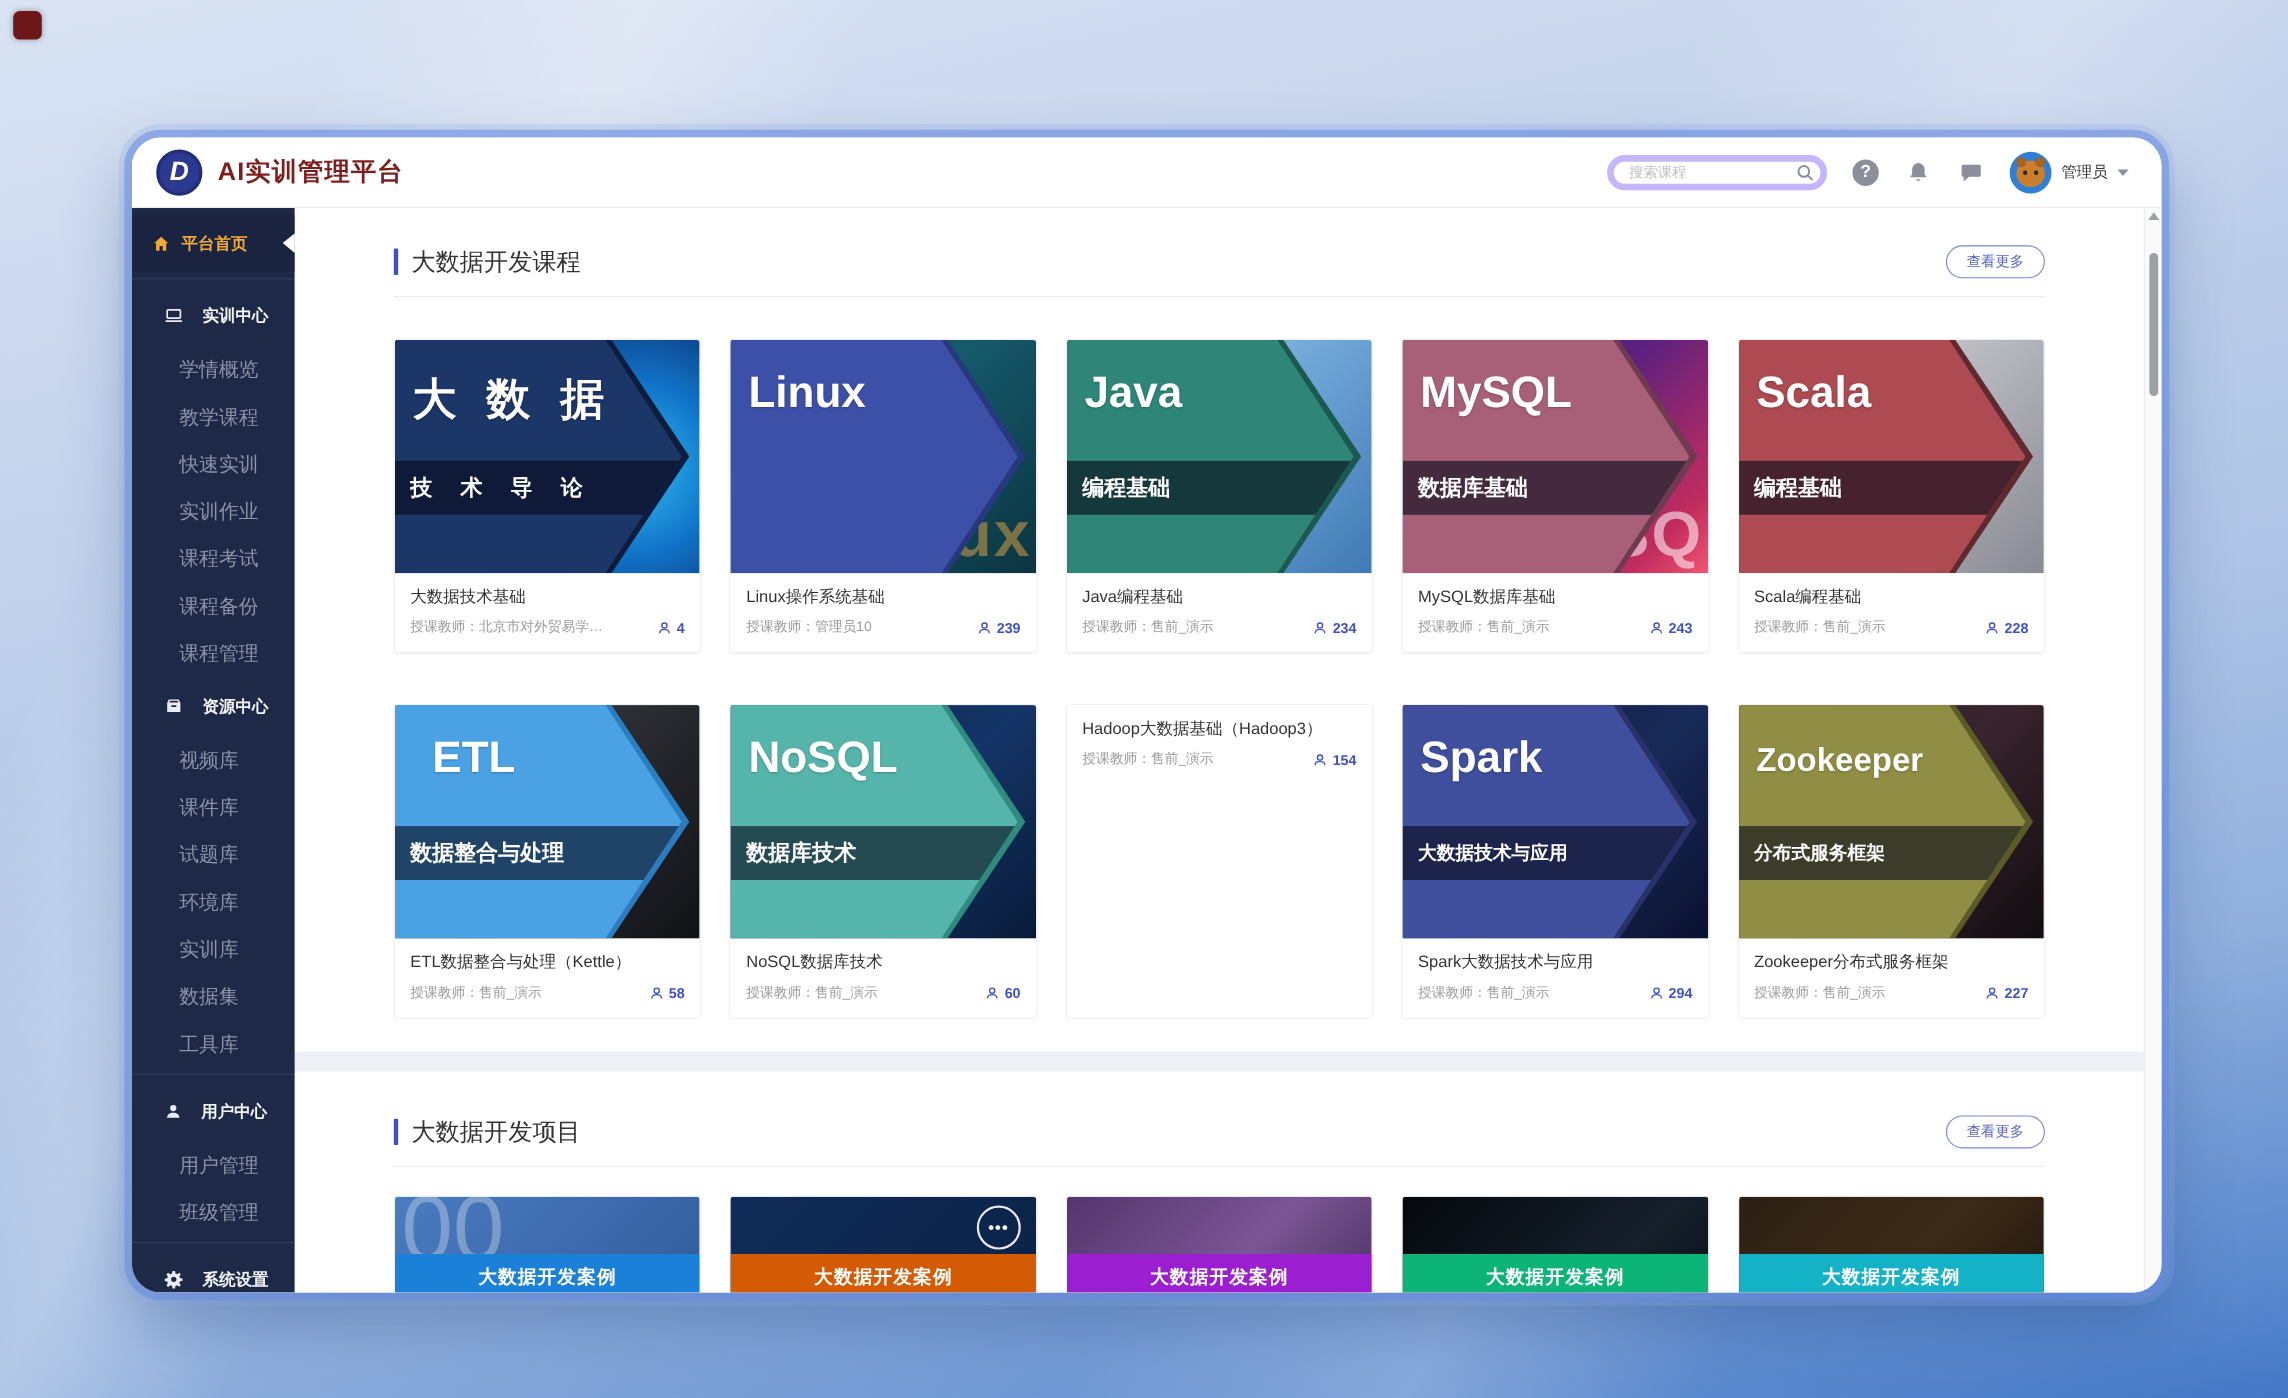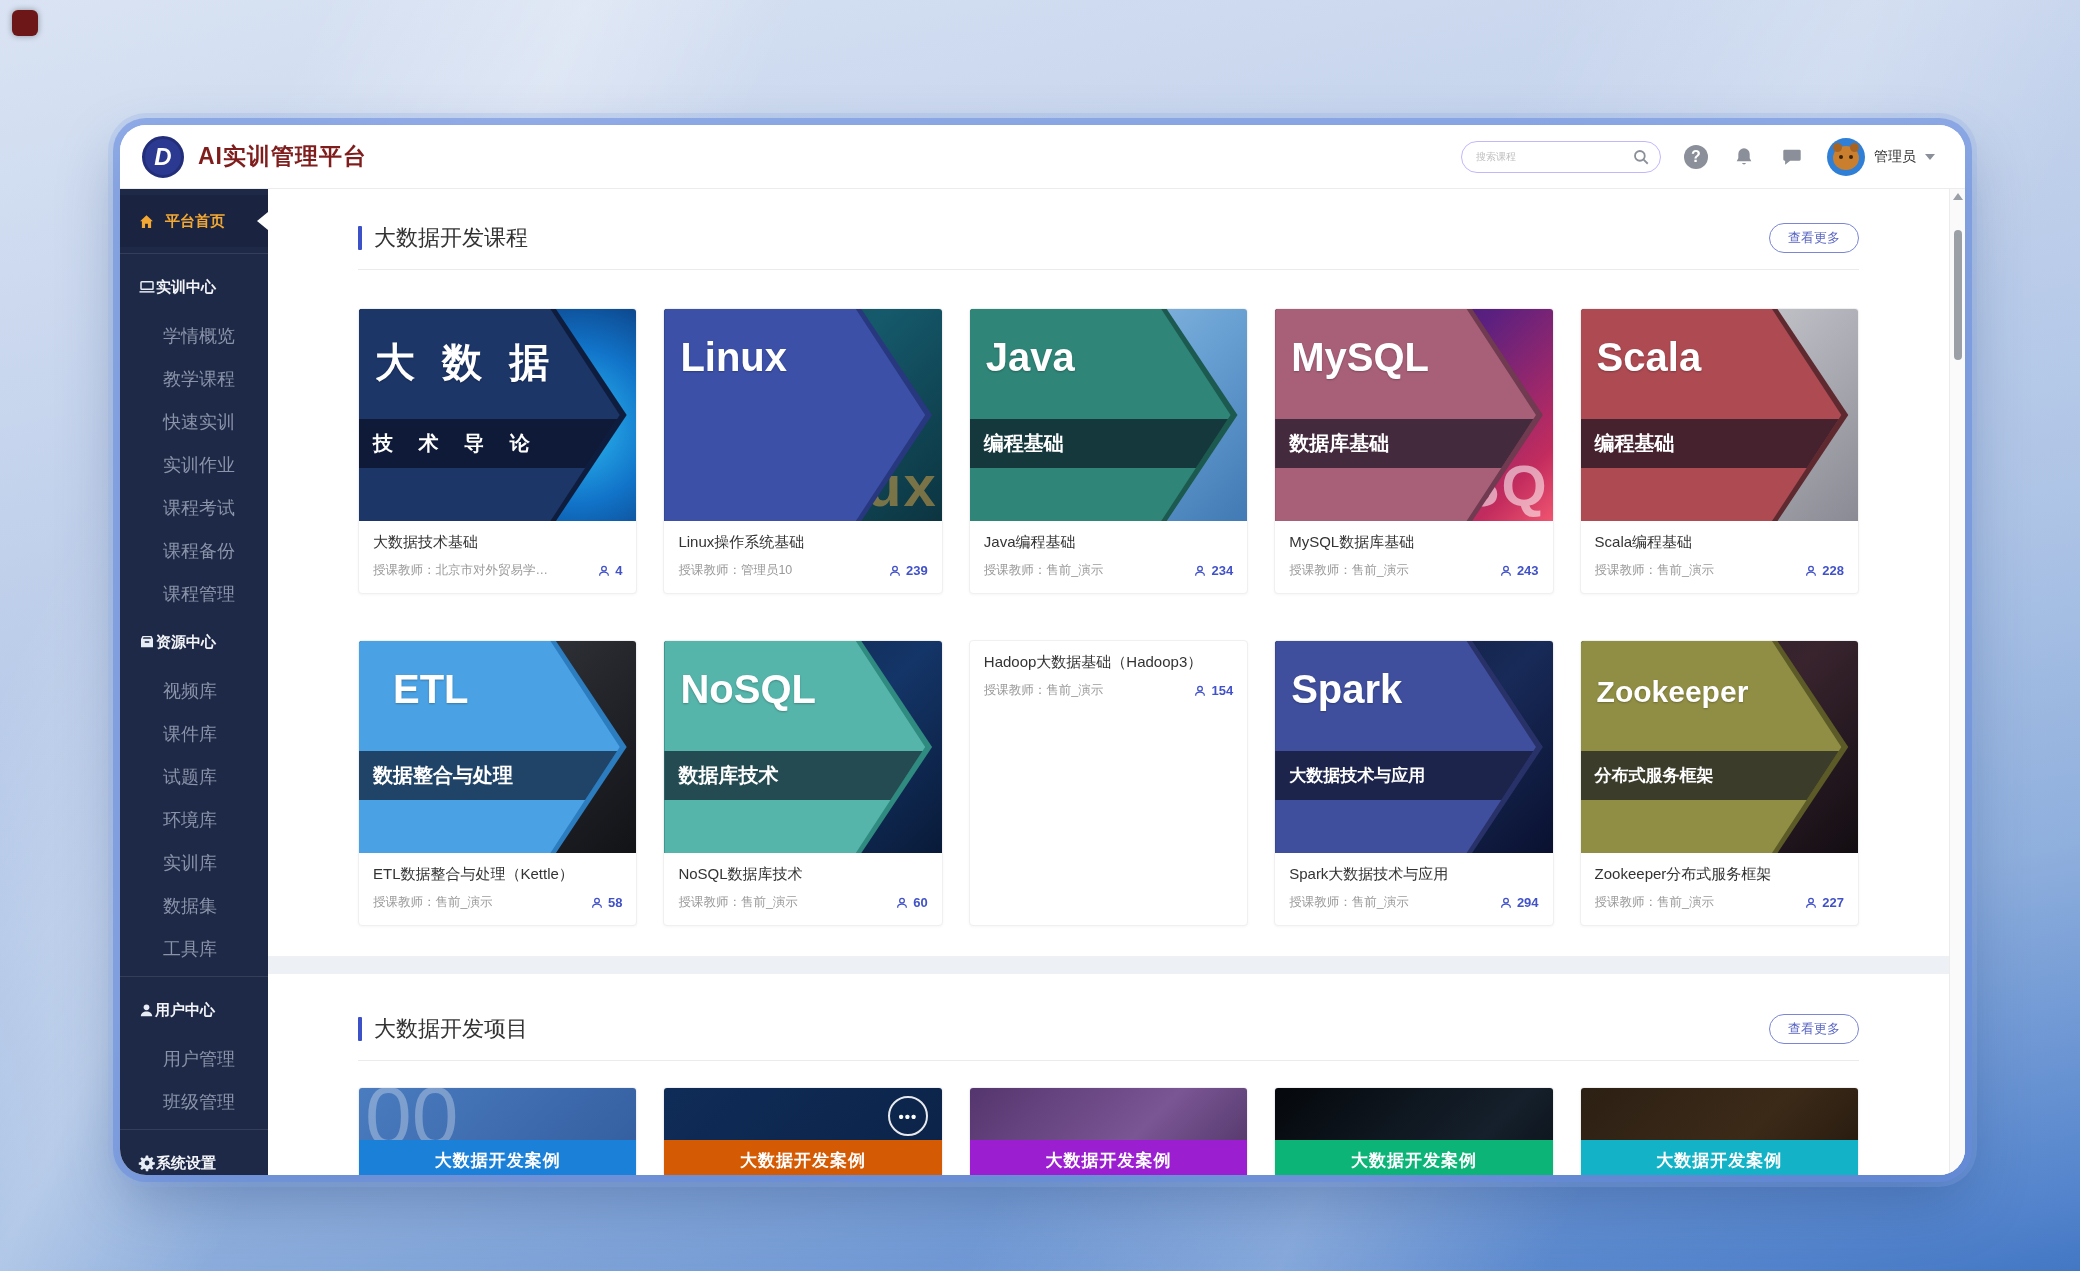--- a/index.html
+++ b/index.html
@@ -30,22 +30,22 @@
   
   .hdr { height:64px; background:#fff; display:flex; align-items:center; justify-content:space-between;
     padding:0 30px 0 22px; border-bottom:1px solid #ececec; position:relative; z-index:5; }
   .hdr-left { display:flex; align-items:center; gap:14px; }
   .logo { width:42px; height:42px; border-radius:50%; background:#2b3990; color:#fff;
     display:flex; align-items:center; justify-content:center; font-weight:bold; font-size:24px; font-style:italic;
     border:3px solid #222e7a; }
   .app-title { font-size:23px; font-weight:bold; color:#7f1d1d; letter-spacing:1px; }
   .hdr-right { display:flex; align-items:center; gap:22px; }
   .search-wrap { position:relative; }
-  .search-wrap input { width:200px; height:32px; border:1px solid #c4b5fd; border-radius:16px;
-    padding:0 36px 0 14px; font-size:10px; color:#555; outline:none; background:#fff; }
+  .search-wrap input { width:200px; height:32px; border:6px solid #c4b5fd; border-radius:16px;
+    padding:0 36px 0 14px; font-size:13px; color:#555; outline:none; background:#fff; }
   .search-wrap input::placeholder { color:#bfbfbf; }
   .search-ico { position:absolute; right:11px; top:7px; }
   .hicon { width:26px; height:26px; display:flex; align-items:center; justify-content:center; cursor:pointer; }
   .help-circle { width:24px; height:24px; border-radius:50%; background:#8a8f99; color:#fff;
     font-size:16px; font-weight:bold; display:flex; align-items:center; justify-content:center; }
   .user-box { display:flex; align-items:center; gap:9px; cursor:pointer; }
   .avatar { width:38px; height:38px; border-radius:50%; background:#2f7fd6; position:relative; overflow:hidden; }
   .avatar .face { position:absolute; left:6px; top:8px; width:26px; height:24px; border-radius:50%; background:#c97f2e; }
   .avatar .face::before, .avatar .face::after { content:""; position:absolute; top:-3px; width:9px; height:9px;
     border-radius:50%; background:#a96320; }
@@ -59,21 +59,21 @@
   
   .winbody { display:flex; height:calc(100% - 64px); }
 
   
   .sidebar { width:148px; background:#1e2947; flex:none; color:#fff; padding-top:6px; position:relative; }
   .side-home { height:52px; display:flex; align-items:center; gap:10px; padding-left:18px;
     color:#f3a833; font-size:15px; font-weight:bold; position:relative; background:#1a2440; cursor:pointer; }
   .notch { position:absolute; right:0; top:50%; transform:translateY(-50%); width:0; height:0;
     border-top:9px solid transparent; border-bottom:9px solid transparent; border-right:11px solid #ffffff; }
   .side-div { height:1px; background:rgba(255,255,255,.10); margin:6px 0; }
-  .side-head { height:54px; display:flex; align-items:center; gap:0; padding-left:18px;
+  .side-head { height:54px; display:flex; align-items:center; gap:17px; padding-left:29px;
     font-size:15px; font-weight:bold; color:#f2f4f8; cursor:pointer; }
   .side-sub { height:43px; display:flex; align-items:center; padding-left:43px;
     font-size:18px; color:#8a93a8; cursor:pointer; }
 
   
   .content { flex:1; background:#edf0f4; position:relative; overflow:hidden; }
   .scrollpane { position:absolute; inset:0 16px 0 0; overflow:hidden; }
   .section { background:#fff; padding:34px 90px 30px 90px; }
   .section + .section { margin-top:18px; }
   .sec-head { display:flex; align-items:center; justify-content:space-between; }

